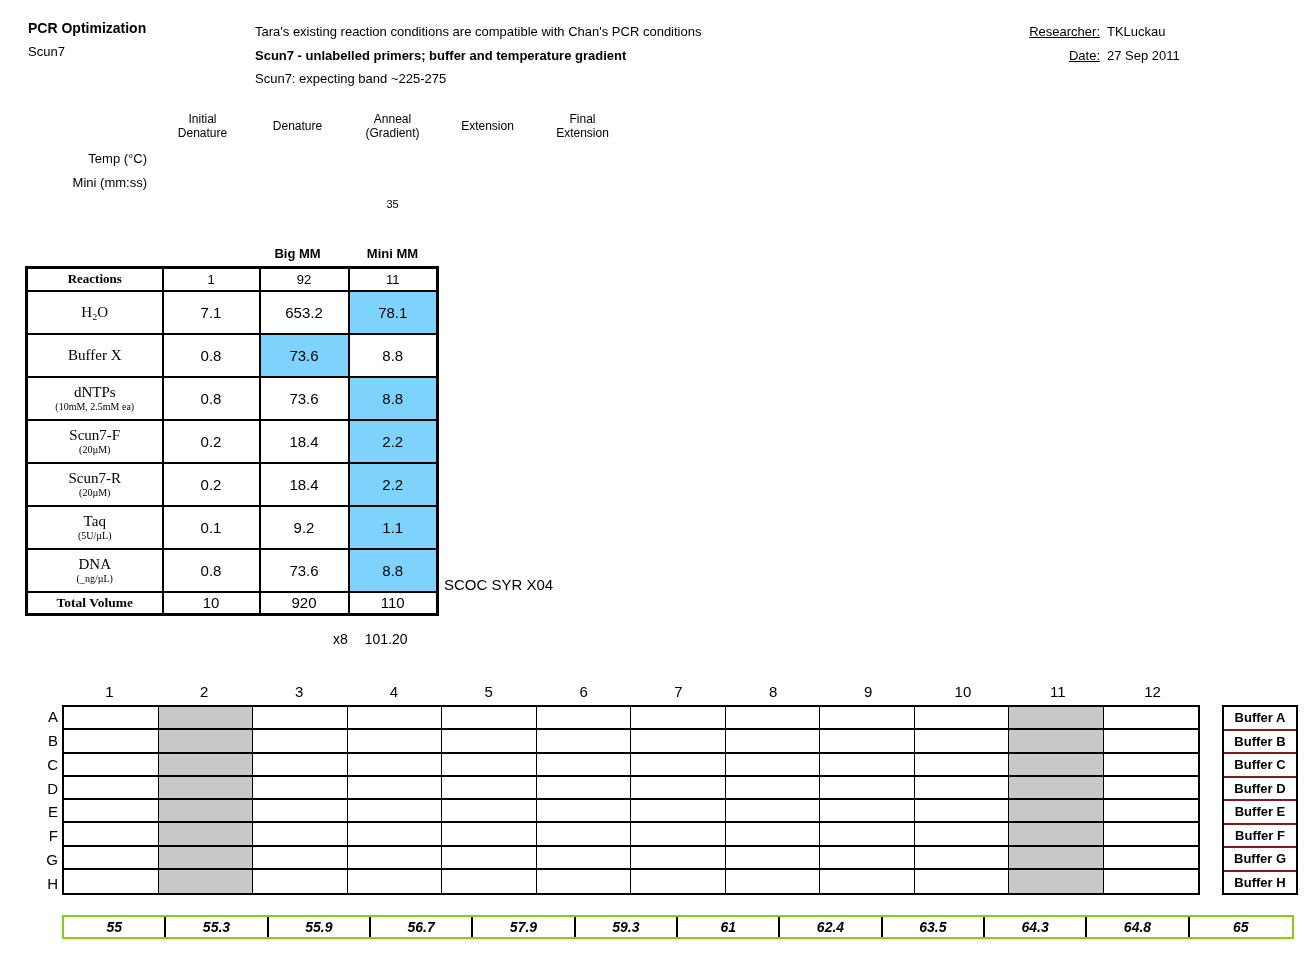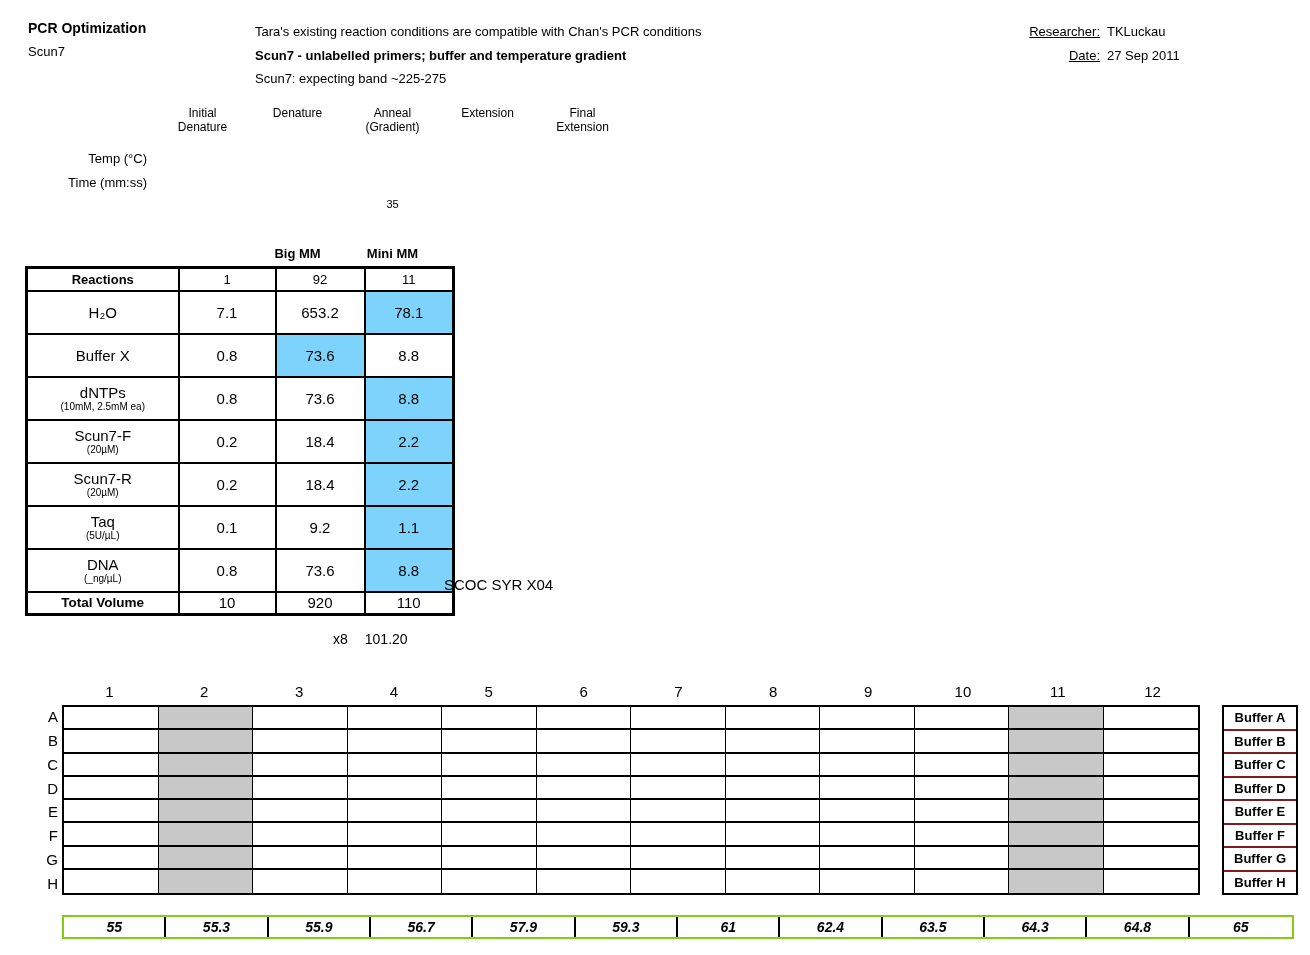--- a/index.html
+++ b/index.html
@@ -11,37 +11,37 @@
   #subtitle   { position:absolute; left:28px;  top:44px; font-size:13px; }
   #notes      { position:absolute; left:255px; top:20px; font-size:13px; line-height:23.5px; }
   .note-bold  { font-weight:bold; }
   #meta       { position:absolute; left:930px; top:20px; width:260px; font-size:13px; line-height:24px; }
   .meta-row   { display:flex; }
   .meta-label { width:170px; text-align:right; text-decoration:underline; }
   .meta-value { margin-left:7px; white-space:nowrap; }
 
   
   #pcr-headers { position:absolute; left:155px; top:106px; width:475px; height:40px; display:grid; grid-template-columns:repeat(5,95px); }
-  .pcr-step-h  { display:flex; align-items:flex-start; justify-content:center; text-align:center; font-size:12px; line-height:14px; padding-bottom:1px; }
+  .pcr-step-h  { display:flex; align-items:center; justify-content:center; text-align:center; font-size:12px; line-height:14px; padding-bottom:1px; }
   #pcr-rowlabels { position:absolute; left:40px; top:146px; width:110px; }
   .pcr-rl     { height:24px; display:flex; align-items:center; justify-content:flex-end; font-size:13px; padding-right:3px; }
   #pcr-table  { position:absolute; left:155px; top:146px; border-collapse:collapse; }
   #pcr-table td { border:2px solid #000; width:95px; height:21px; text-align:center; font-size:16px; padding:0; }
   #pcr-table td.tkl { border-left-width:4px; }
   #pcr-table td.tkr { border-right-width:4px; }
   #pcr-table td.tkt { border-top-width:4px; }
   #pcr-table td.tkb { border-bottom-width:4px; }
   #cycle-count { position:absolute; left:345px; top:198px; width:95px; text-align:center; font-size:11px; }
 
   
   #mix-h-big  { position:absolute; left:250px; top:246px; width:95px; text-align:center; font-size:13px; font-weight:bold; }
   #mix-h-mini { position:absolute; left:345px; top:246px; width:95px; text-align:center; font-size:13px; font-weight:bold; }
   #mm-table   { position:absolute; left:25px; top:266px; border-collapse:collapse; border:3px solid #000; }
   #mm-table td { border:2px solid #000; text-align:center; padding:0; }
-  #mm-table td.c0 { width:152px; }
+  #mm-table td.c0 { width:136px;font-family:Liberation Serif, serif; }
   #mm-table td.c1 { width:97px; }
   #mm-table td.c2, #mm-table td.c3 { width:89px; }
   tr.mm-head td  { height:23px; font-size:13px; }
   tr.mm-head td.c0 { font-weight:bold; }
   tr.mm-ing td   { height:43px; font-size:15px; }
   .ing-name   { font-size:15px; line-height:17px; }
   .ing-detail { font-size:10px; line-height:11px; }
   tr.mm-total td { height:23px; font-size:15px; }
   tr.mm-total td.c0 { font-weight:bold; font-size:13.5px; }
   td.shaded   { background:#7dd3fc; }
@@ -102,21 +102,21 @@
       </div>
       <div class="pcr-step-h">
         <span>Extension</span>
       </div>
       <div class="pcr-step-h">
         <span>Final<br>Extension</span>
       </div>
     </div>
   <div id="pcr-rowlabels">
     <div class="pcr-rl">Temp (°C)</div>
-    <div class="pcr-rl">Time (mm:ss)</div>
+    <div class="pcr-rl">Mini (mm:ss)</div>
   </div>
   <div id="cycle-count">35</div>
 
   <div id="mix-h-big">Big MM</div>
   <div id="mix-h-mini">Mini MM</div>
   <table id="mm-table">
       <tbody>
         <tr class="mm-head">
           <td class="c0">Reactions</td>
           <td class="c1">1</td>

